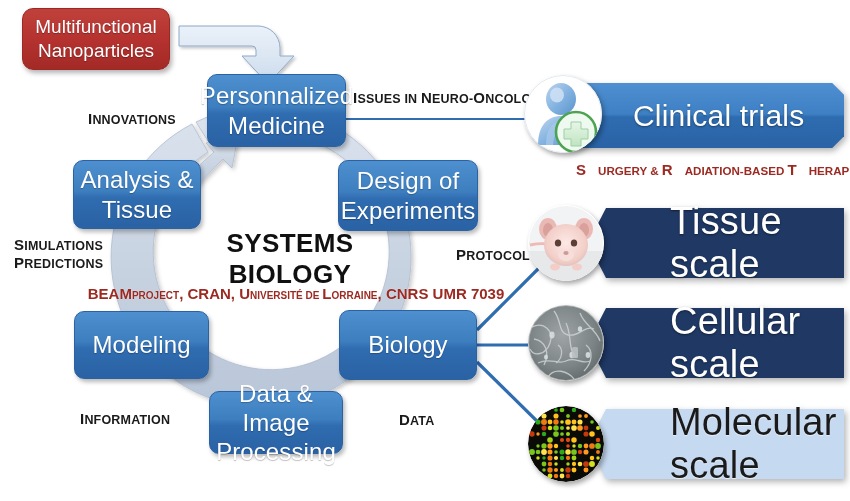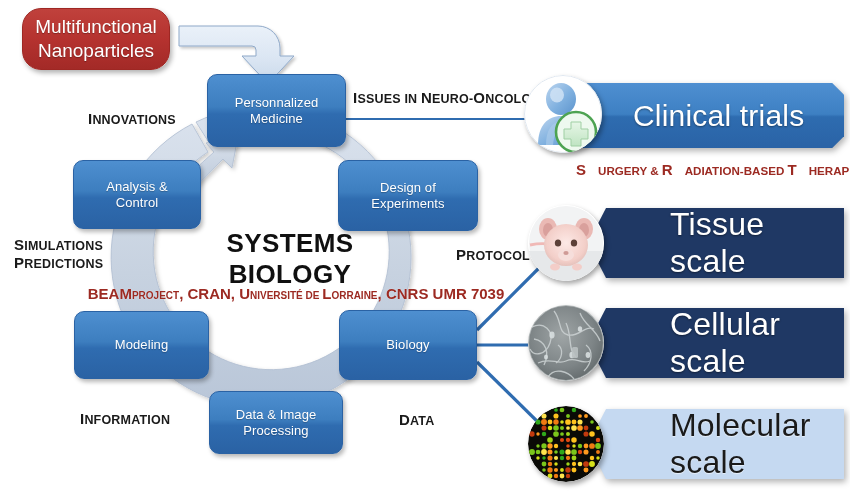--- a/index.html
+++ b/index.html
@@ -14,37 +14,37 @@
     overflow:hidden;
   }
 
   
   .pbox{
     position:absolute;
     border-radius:10px;
     display:flex;align-items:center;justify-content:center;
     text-align:center;
     color:#ffffff;
-    font-size:13px;
+    font-size:24px;
     line-height:1.22;
     letter-spacing:.1px;
     background:linear-gradient(180deg,#4e8fd0 0%,#3d7ebf 45%,#2f6cb0 55%,#2a62a4 100%);
     border:1px solid #2a62a4;
     box-shadow:2px 3px 4px rgba(0,0,0,.28);
     text-shadow:0 1px 1px rgba(0,0,0,.25);
     z-index:6;
     padding:16px 6px;
     box-sizing:border-box;
   }
   .pbox span{display:block;}
 
   
   .redbox{
     position:absolute;
-    border-radius:19px;
+    border-radius:11px;
     display:flex;align-items:center;justify-content:center;
     text-align:center;
     color:#ffffff;font-size:19px;line-height:1.24;
     background:linear-gradient(180deg,#c0413c 0%,#b5322f 50%,#a32a27 100%);
     border:1px solid #9e2723;
     box-shadow:2px 3px 5px rgba(0,0,0,.3);
     text-shadow:0 1px 1px rgba(0,0,0,.3);
     z-index:7;
     box-sizing:border-box;
   }
@@ -99,21 +99,21 @@
     z-index:4;
     filter:drop-shadow(2px 3px 3px rgba(0,0,0,.3));
   }
   .panel .plate{
     position:absolute;inset:0;
     clip-path:polygon(18px 0,100% 0,100% 100%,18px 100%,0 50%);
   }
   .panel .ptext{
     position:relative;
     z-index:2;
-    font-size:32px;
+    font-size:38px;
     letter-spacing:.2px;
     padding-left:82px;
   }
   .panel.dark .plate{background:#1f3864;}
   .panel.dark .ptext{color:#ffffff;text-shadow:0 1px 2px rgba(0,0,0,.45);}
   .panel.light .plate{background:#c5d9f1;}
   .panel.light .ptext{color:#1a1a1a;text-shadow:0 1px 1px rgba(255,255,255,.6);}
 
   
   .panel.clinical .plate{
@@ -261,21 +261,21 @@
   <div class="pbox" style="left:209px;top:391px;width:134px;height:63px;">
     <div>
       <span>Data &amp; Image</span>
       <span>Processing</span>
     </div>
   </div>
 
   <div class="pbox" style="left:73px;top:160px;width:128px;height:69px;">
     <div>
       <span>Analysis &amp;</span>
-      <span>Control</span>
+      <span>Tissue</span>
     </div>
   </div>
 
   <div id="center-title">
     <div>SYSTEMS</div>
     <div>BIOLOGY</div>
   </div>
 
   <div id="credit">
     <span class="cap">BEAM</span><span class="sm">PROJECT</span><span class="cap">, CRAN, </span><span class="cap">U</span><span class="sm">NIVERSITÉ DE </span><span class="cap">L</span><span class="sm">ORRAINE</span><span class="cap">, CNRS UMR 7039</span>

